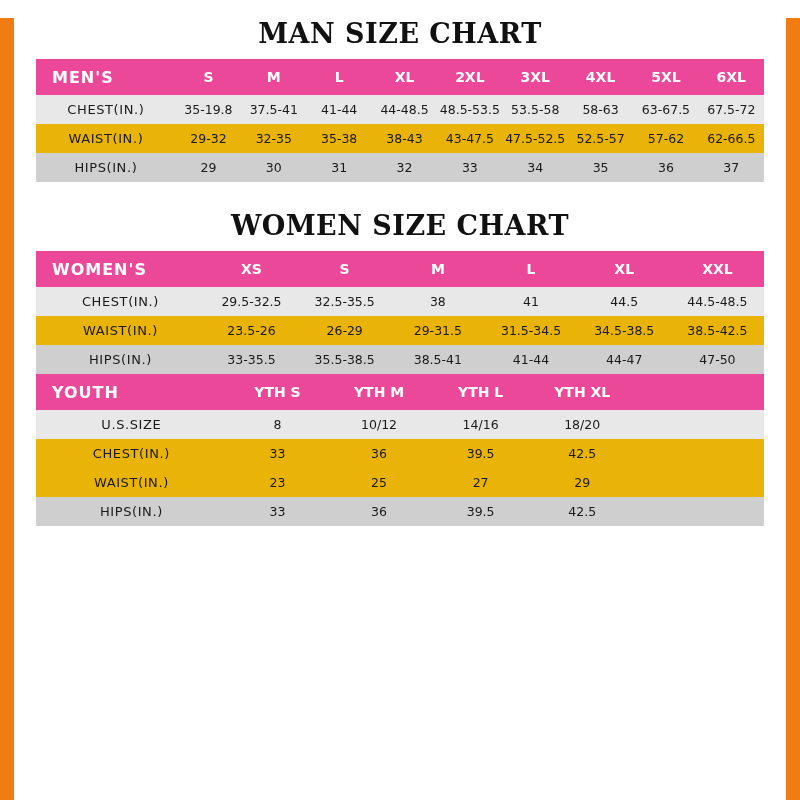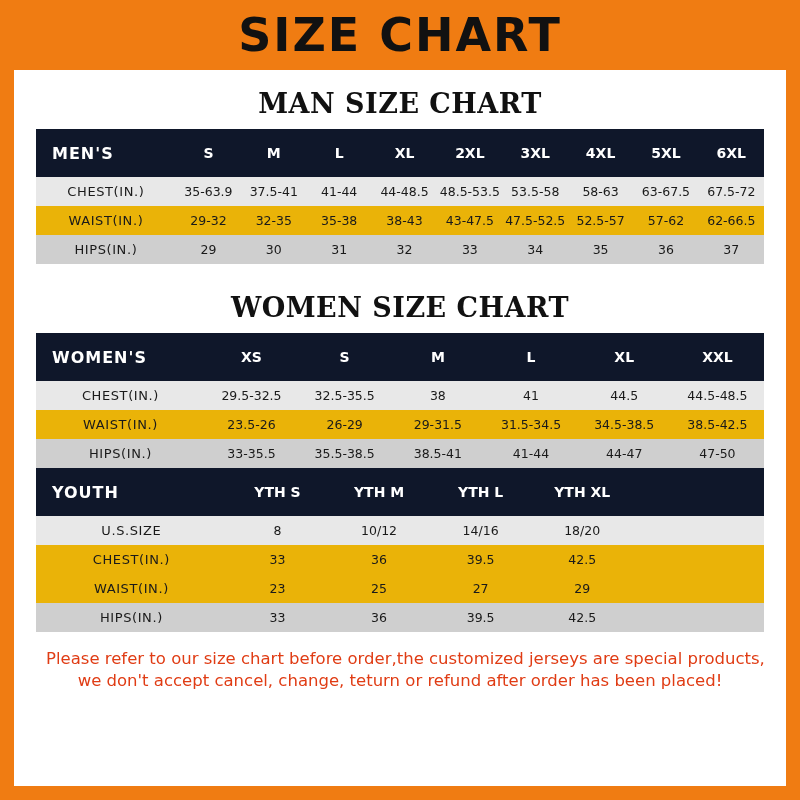--- a/index.html
+++ b/index.html
@@ -62,24 +62,24 @@
   table.size-table td {
     text-align: center;
     font-size: 12.5px;
     color: #1a1a1a;
     padding: 0;
     height: 29px;
     vertical-align: middle;
     font-family: "DejaVu Sans", sans-serif;
   }
   table.size-table thead th {
-    background: #0f172a;
+    background: #ec4899;
     color: #ffffff;
     font-weight: bold;
-    height: 48px;
+    height: 36px;
     font-size: 14px;
   }
   table.size-table thead th.corner {
     text-align: left;
     padding-left: 16px;
     font-size: 16px;
     letter-spacing: 1px;
   }
   table.size-table tbody tr.band-light td { background: #e8e8e8; }
   table.size-table tbody tr.band-mid td { background: #eab308; }
@@ -117,23 +117,20 @@
     bottom: 0;
     height: 14px;
     background: #f07c12;
   }
 </style>
 </head>
 <body>
 
 <div class="page">
 
-  <div class="banner">
-    <div class="banner-title">SIZE CHART</div>
-  </div>
 
   <div class="content">
 
     <div class="section-title t1-title">MAN SIZE CHART</div>
     <table class="size-table men-table">
       <thead>
         <tr>
           <th class="corner" style="width:17%">MEN'S</th>
           <th>S</th>
           <th>M</th>
@@ -142,21 +139,21 @@
           <th>2XL</th>
           <th>3XL</th>
           <th>4XL</th>
           <th>5XL</th>
           <th>6XL</th>
         </tr>
       </thead>
       <tbody>
         <tr class="band-light">
           <td class="rowhead">CHEST(IN.)</td>
-          <td>35-63.9</td>
+          <td>35-19.8</td>
           <td>37.5-41</td>
           <td>41-44</td>
           <td>44-48.5</td>
           <td>48.5-53.5</td>
           <td>53.5-58</td>
           <td>58-63</td>
           <td>63-67.5</td>
           <td>67.5-72</td>
         </tr>
         <tr class="band-mid">
@@ -270,20 +267,16 @@
           <td class="rowhead">HIPS(IN.)</td>
           <td>33</td>
           <td>36</td>
           <td>39.5</td>
           <td>42.5</td>
           <td></td>
         </tr>
       </tbody>
     </table>
 
-    <div class="note">
-      <div>Please refer to our size chart before order,the customized jerseys are special products,</div>
-      <div>we don't accept cancel, change, teturn or refund after order has been placed!</div>
-    </div>
   </div>
 
   <div class="bottom-bar"></div>
 </div>
 
 </body></html>

